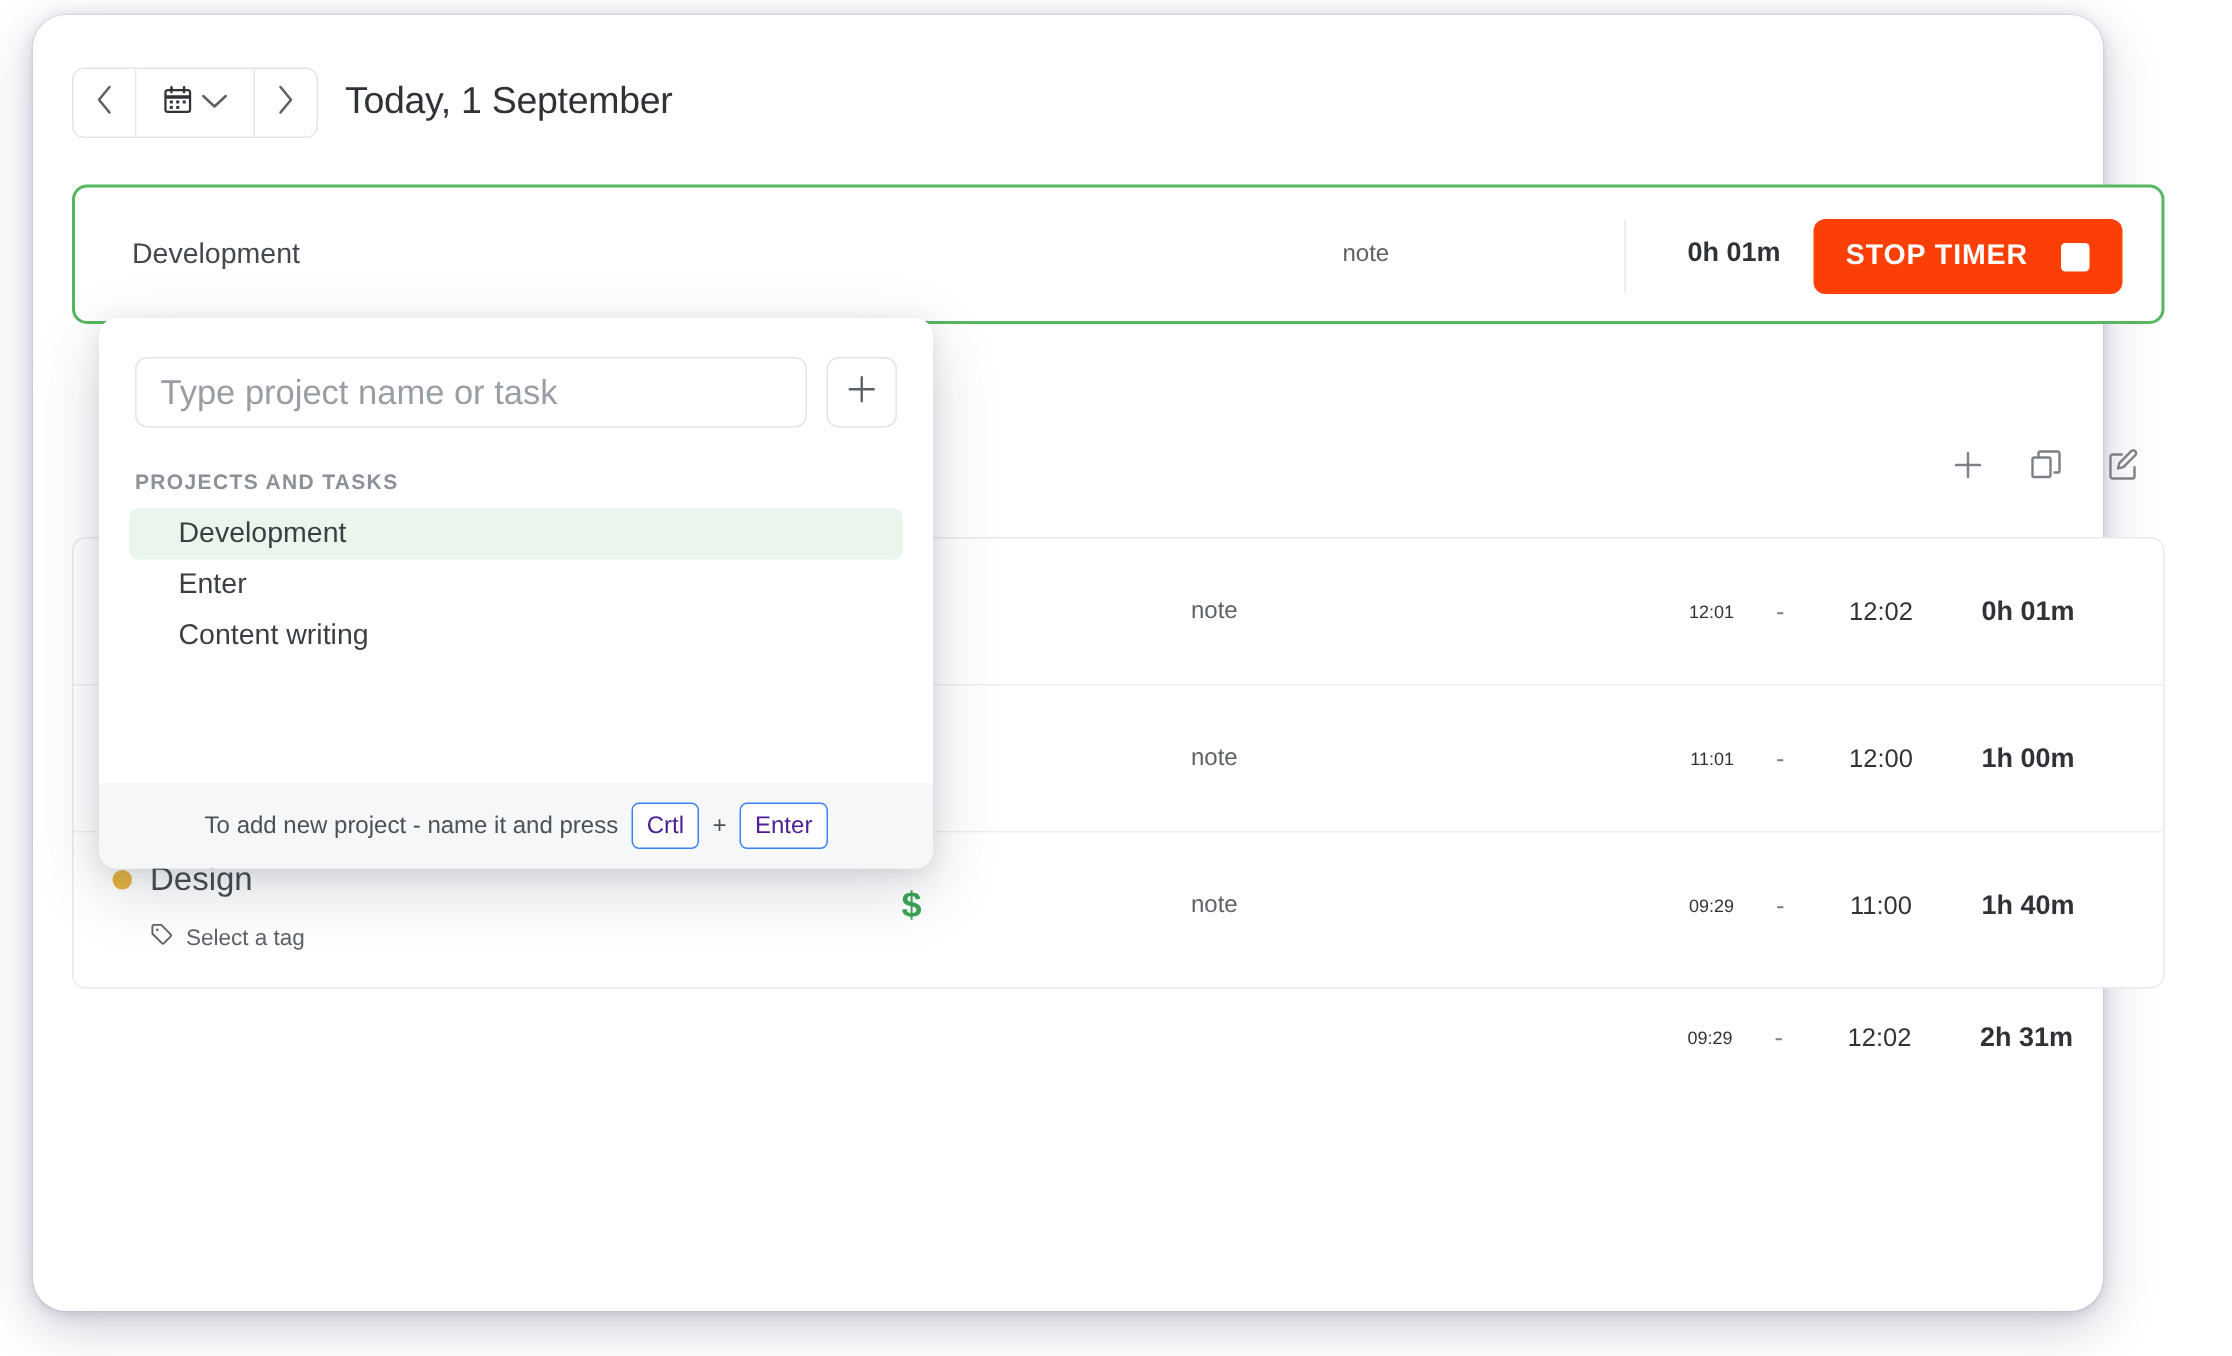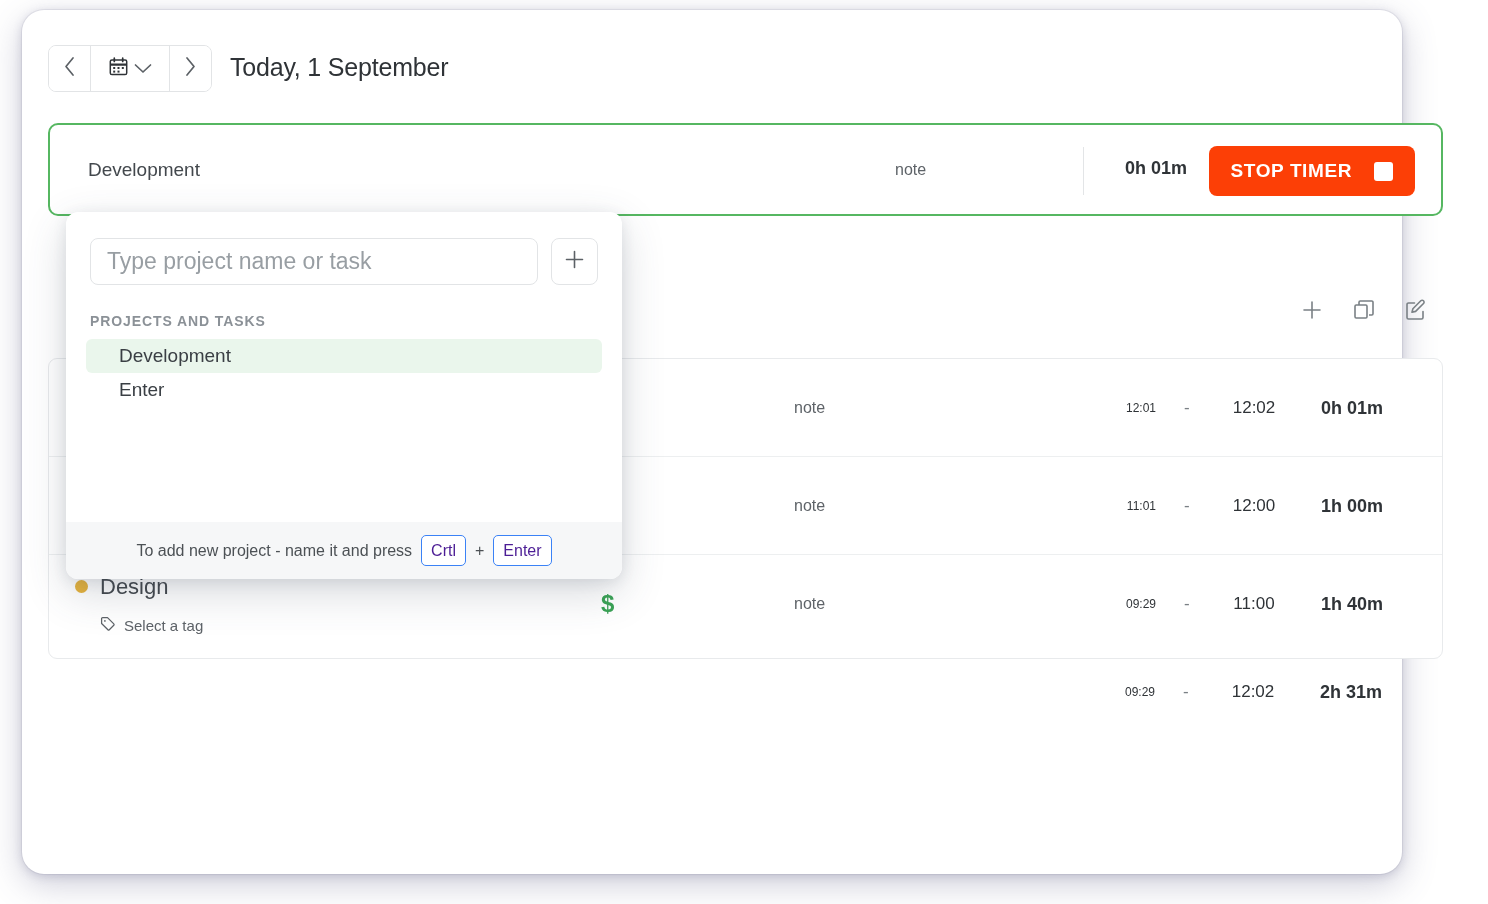--- a/index.html
+++ b/index.html
@@ -376,20 +376,21 @@
             </svg>
         </span>
       </div>
     </div>
 
     <div class="picker-section-label">PROJECTS AND TASKS</div>
 
     <div class="picker-list">
       <div class="picker-item highlighted">Development</div>
       <div class="picker-item">Enter</div>
+      <div class="picker-item">Content writing</div>
     </div>
 
     <div class="picker-footer">
       <span>To add new project - name it and press</span>
       <span class="kbd">Crtl</span>
       <span>+</span>
       <span class="kbd">Enter</span>
     </div>
   </div>
 

